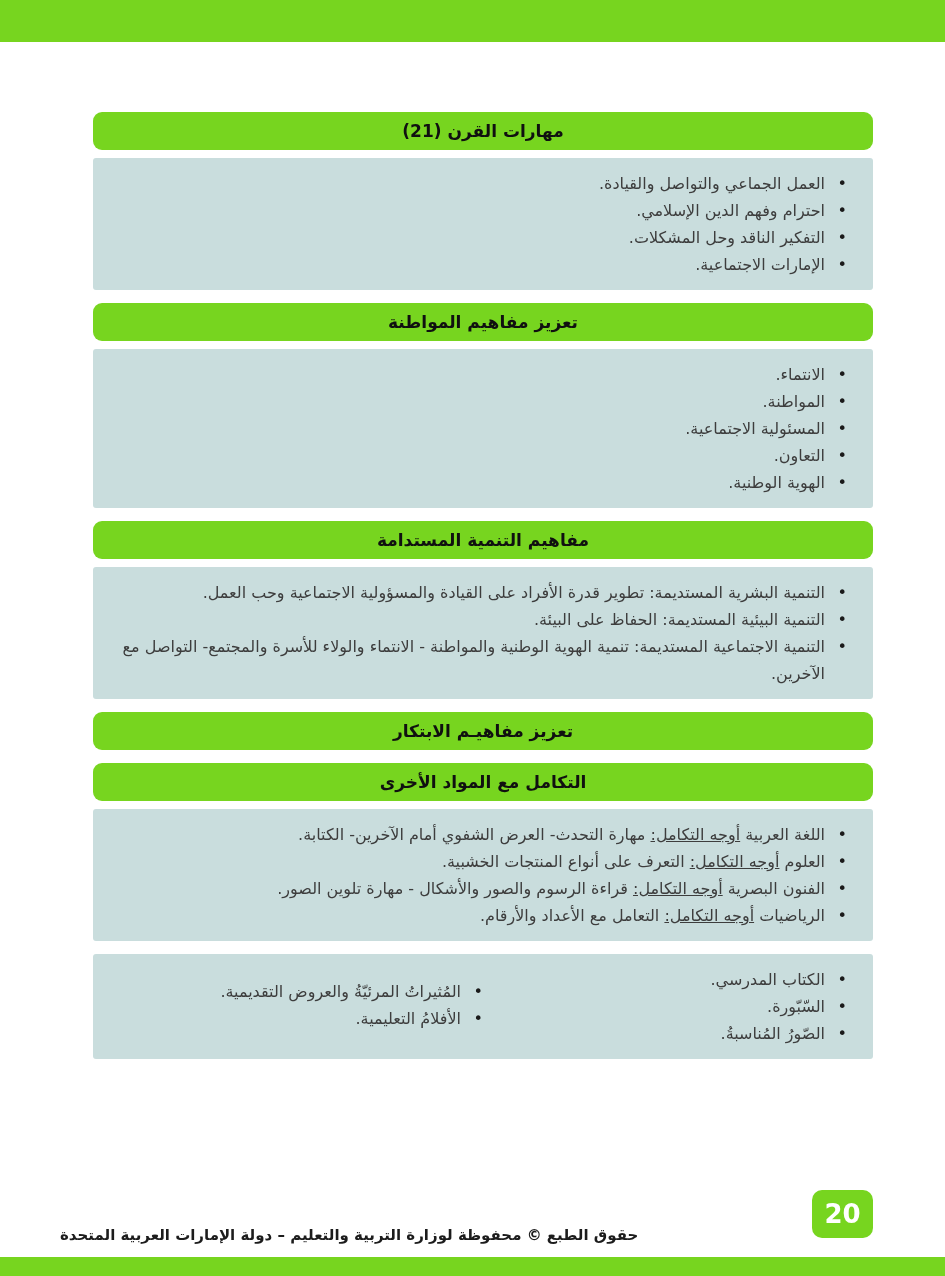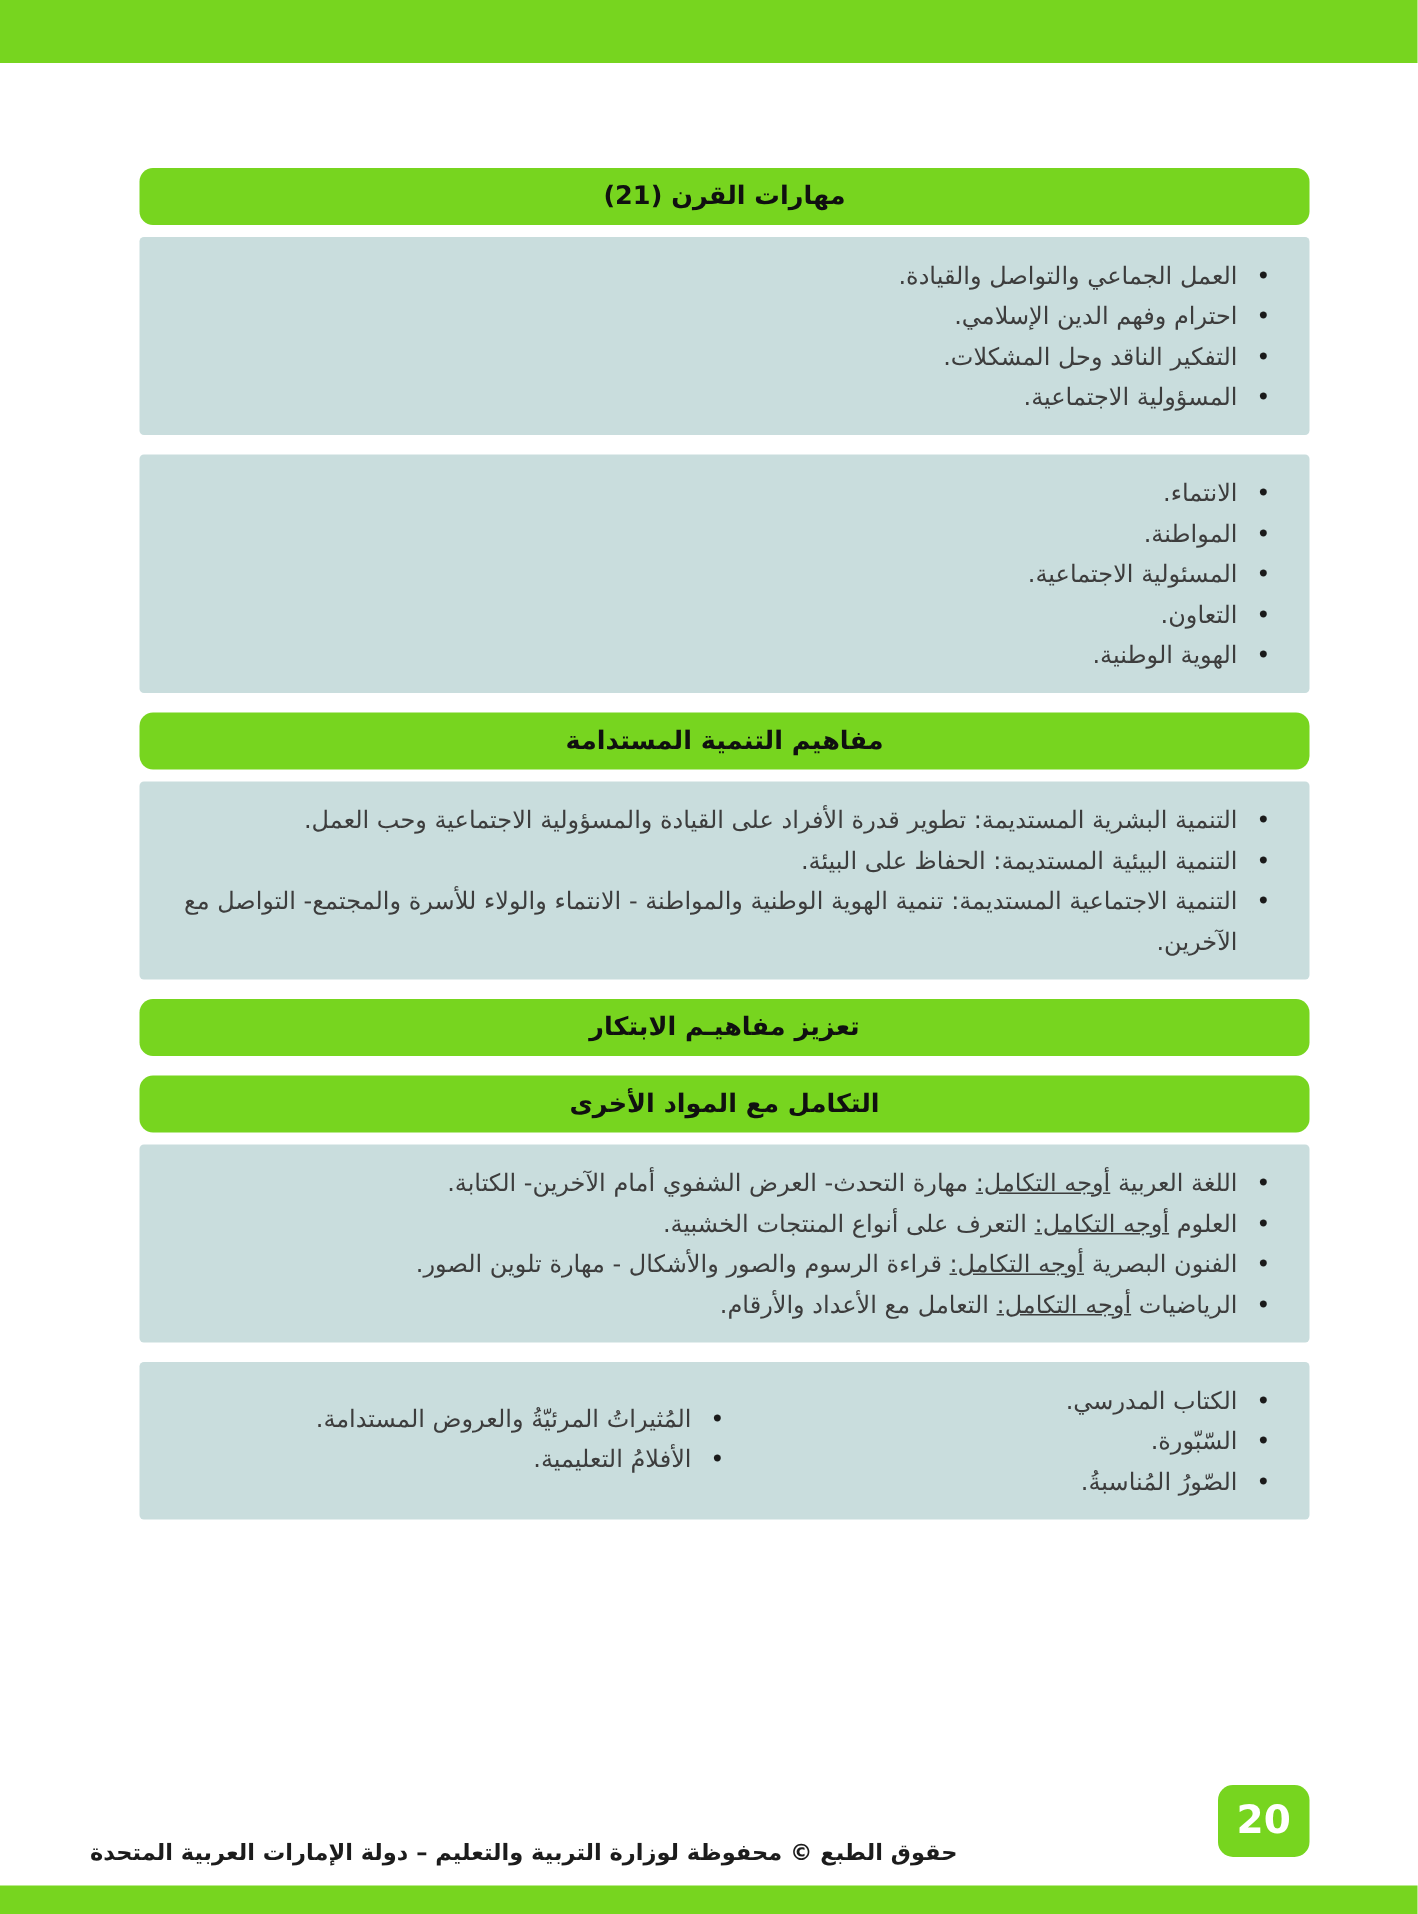--- a/index.html
+++ b/index.html
@@ -81,27 +81,28 @@
         <li class="item">
             <span class="bullet">•</span>
             <span class="itxt">احترام وفهم الدين الإسلامي.</span>
           </li>
         <li class="item">
             <span class="bullet">•</span>
             <span class="itxt">التفكير الناقد وحل المشكلات.</span>
           </li>
         <li class="item">
             <span class="bullet">•</span>
-            <span class="itxt">المسؤولية الاجتماعية.</span>
-          </li>
-      </ul>
-    </div>
-  </div>
-
-  <div class="section">
+            <span class="itxt">الإمارات الاجتماعية.</span>
+          </li>
+      </ul>
+    </div>
+  </div>
+
+  <div class="section">
+    <div class="sec-header">تعزيز مفاهيم المواطنة</div>
     <div class="sec-box">
       <ul class="items">
         <li class="item">
             <span class="bullet">•</span>
             <span class="itxt">الانتماء.</span>
           </li>
         <li class="item">
             <span class="bullet">•</span>
             <span class="itxt">المواطنة.</span>
           </li>
@@ -182,21 +183,21 @@
               <span class="itxt">السّبّورة.</span>
             </li>
           <li class="item">
               <span class="bullet">•</span>
               <span class="itxt">الصّورُ المُناسبةُ.</span>
             </li>
         </ul>
         <ul class="items col col-left">
           <li class="item">
               <span class="bullet">•</span>
-              <span class="itxt">المُثيراتُ المرئيّةُ والعروض المستدامة.</span>
+              <span class="itxt">المُثيراتُ المرئيّةُ والعروض التقديمية.</span>
             </li>
           <li class="item">
               <span class="bullet">•</span>
               <span class="itxt">الأفلامُ التعليمية.</span>
             </li>
         </ul>
       </div>
     </div>
   </div>
 

